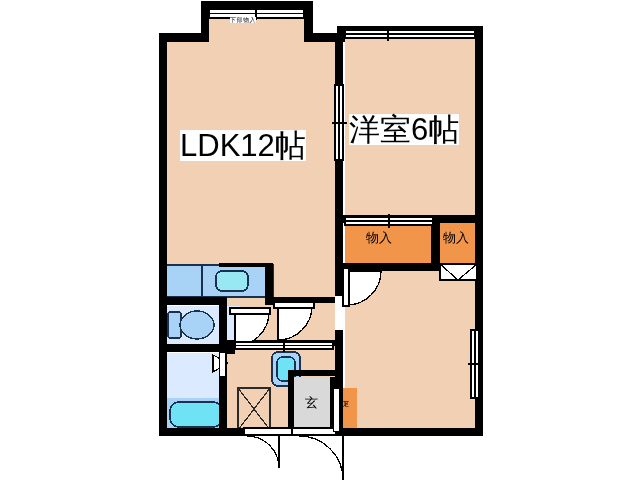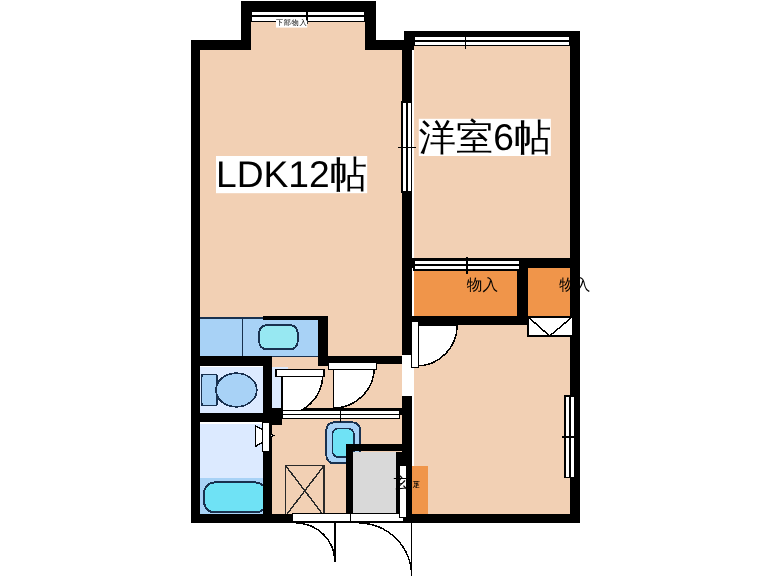--- a/index.html
+++ b/index.html
@@ -6,21 +6,21 @@
   body{width:640px;height:480px;overflow:hidden;
        font-family:"Liberation Sans","DejaVu Sans",sans-serif;}
   #stage{position:relative;width:520px;height:480px;background:#b91c1c;}
   #plan{position:absolute;left:0;top:0;}
   .lbl{position:absolute;background:#ffffff;color:#000;line-height:1;
        white-space:nowrap;font-family:"Liberation Sans","DejaVu Sans",sans-serif;}
   .lbl-big{font-size:31px;letter-spacing:0px;}
   .lbl-mid{font-size:13px;}
   .lbl-xs{font-size:6px;letter-spacing:0.5px;}
   .lbl-vert{writing-mode:vertical-rl;text-orientation:upright;background:transparent;}
-  .nobg{background:transparent;margin-left:23px;}
+  .nobg{background:transparent;}
 </style>
 </head>
 <body>
 
 <div id="stage">
 
   <svg id="plan" width="640" height="480" viewBox="0 0 640 480" shape-rendering="crispEdges">
 
     <rect x="0" y="0" width="640" height="480" fill="#ffffff"></rect>
 
@@ -203,21 +203,21 @@
     <g>
       <rect x="333" y="388" width="6" height="43" fill="#ffffff" stroke="#000" stroke-width="1"></rect>
     </g>
 
   </svg>
 
   <div class="lbl lbl-xs" style="left:230px;top:17px;">下部物入</div>
 
   <div class="lbl lbl-big" style="left:180px;top:130px;">LDK12帖</div>
 
-  <div class="lbl lbl-big" style="left:349px;top:99px;">洋室6帖</div>
+  <div class="lbl lbl-big" style="left:349px;top:114px;">洋室6帖</div>
 
   <div class="lbl lbl-mid nobg" style="left:366px;top:231px;">物入</div>
 
   <div class="lbl lbl-mid nobg" style="left:443px;top:231px;">物入</div>
 
 
   <div class="lbl lbl-mid nobg" style="left:305px;top:396px;">玄</div>
 
   <div class="lbl lbl-xs lbl-vert" style="left:343px;top:396px;">下足</div>
 

